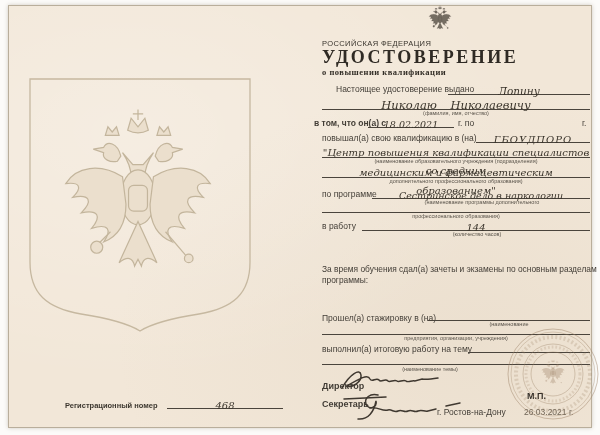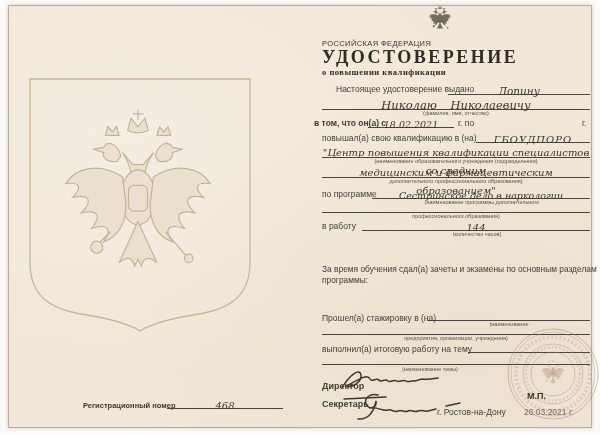--- a/index.html
+++ b/index.html
@@ -59,21 +59,21 @@
 
   <div class="paper"></div>
 
   <svg class="abs" style="left:27px;top:76px;" width="226" height="258" viewBox="0 0 226 258">
     <path d="M3,3 H223 V186 C223,218 206,232 172,238 C140,243 124,248 113,255 C102,248 86,243 54,238 C20,232 3,218 3,186 Z" fill="none" stroke="#c6b8a0" stroke-width="1.3"></path>
   </svg>
   <svg class="abs" style="left:52px;top:90px;" width="172" height="225" viewBox="0 0 100 110">
     <use href="#eagle" fill="#ebdfcd" stroke="#c3b59c" stroke-width="0.7"></use>
   </svg>
 
-  <div class="lbl bold" style="left:83px;top:401px;font-size:7.5px;color:#3c372f;">Регистрационный номер</div>
+  <div class="lbl bold" style="left:65px;top:401px;font-size:7.5px;color:#3c372f;">Регистрационный номер</div>
   <div class="fline" style="left:167px;top:395px;width:116px;height:13px;">
     <span class="val" style="font-size:10px;">468</span>
   </div>
 
   <svg class="abs" style="left:427px;top:5px;" width="26" height="29" viewBox="0 0 100 110">
     <use href="#eagle" fill="#756d62" stroke="#57504a" stroke-width="0.8"></use>
   </svg>
   <div class="hdr" style="top:39px;font-size:7.5px;letter-spacing:.4px;">РОССИЙСКАЯ ФЕДЕРАЦИЯ</div>
   <div class="hdr bold" style="top:47px;font-family:'Liberation Serif',serif;font-size:18px;letter-spacing:2.5px;color:#2f2a24;">УДОСТОВЕРЕНИЕ</div>
   <div class="hdr bold" style="top:67px;font-family:'Liberation Serif',serif;font-size:8.5px;letter-spacing:.5px;color:#332e27;">о повышении квалификации</div>

